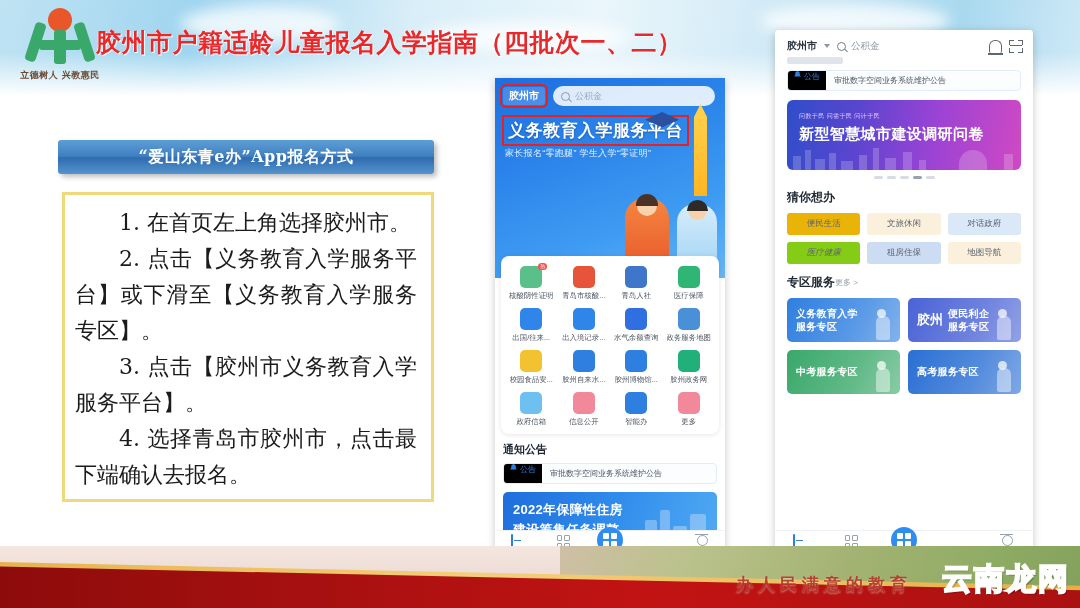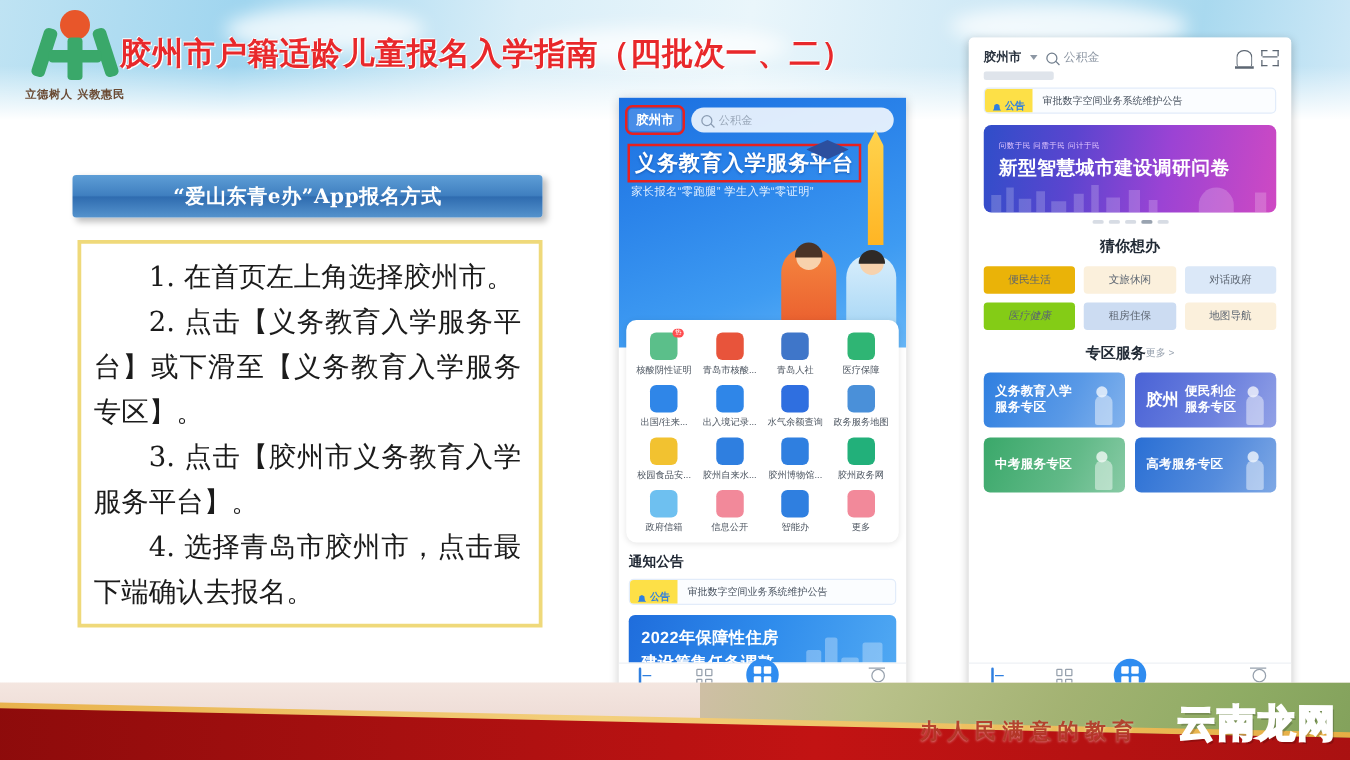--- a/index.html
+++ b/index.html
@@ -199,22 +199,22 @@
     font-size: 5px; padding: 0 2px; border-radius: 4px; line-height: 7px;
   }
 
   .p1-notice { padding: 8px 8px 0 8px; }
   .p1-notice-h { font-size: 11px; font-weight: bold; color: #1f2733; margin-bottom: 6px; }
   .notice-row {
     display: flex; align-items: center; height: 21px; border: 1px solid #e2ecfa;
     border-radius: 4px; background: #fbfdff; overflow: hidden;
   }
   .notice-tag {
-    display: flex; align-items: flex-end; gap: 3px; padding: 0 6px; height: 100%;
-    background: #fde047; color: #2f7fe0; font-size: 8px; font-weight: bold;
+    display: flex; align-items: flex-start; gap: 3px; padding: 0 6px; height: 100%;
+    background: #000000; color: #2f7fe0; font-size: 8px; font-weight: normal;
   }
   .bell {
     width: 7px; height: 7px; background: #2f7fe0;
     clip-path: polygon(50% 0, 78% 14%, 85% 62%, 100% 78%, 0 78%, 15% 62%, 22% 14%);
   }
   .notice-txt { font-size: 8px; color: #4a5461; padding-left: 8px; }
 
   .p1-promo {
     margin: 8px 8px 0 8px; height: 58px; border-radius: 5px; overflow: hidden;
     background: linear-gradient(110deg,#1f6ddc 0%, #2f8cec 50%, #52aaf3 100%);
@@ -292,21 +292,21 @@
     padding: 12px 0 0 12px;
   }
   .p2-banner .bsub { font-size: 6px; color: #e3c6ff; letter-spacing: .4px; }
   .p2-banner .btitle { font-size: 15px; font-weight: bold; color: #fff; margin-top: 4px; letter-spacing: .4px; }
   .skyline { position: absolute; left: 0; bottom: 0; width: 100%; height: 30px; }
   .skyline i { position: absolute; bottom: 0; background: rgba(255,255,255,.20); display:block; }
   .dots { display: flex; gap: 4px; justify-content: center; margin-top: 6px; }
   .dots i { width: 9px; height: 2.5px; background: #d7dce4; border-radius: 2px; display:block; }
   .dots i.on { background: #99a3b0; }
 
-  .sec-head { display: flex; align-items: center; justify-content: center; margin: 10px 12px 7px 12px; }
+  .sec-head { display: flex; align-items: center; justify-content: flex-start; margin: 10px 12px 7px 12px; }
   .sec-title { font-size: 12px; font-weight: bold; color: #212a35; }
   .sec-more { font-size: 8px; color: #97a1ae; }
   .tag-grid { display: grid; grid-template-columns: repeat(3,1fr); gap: 7px; margin: 0 12px; }
   .tag {
     height: 22px; border-radius: 3px; display: flex; align-items: center; justify-content: center;
     font-size: 8.5px; color: #5b6470;
   }
   .card-grid { display: grid; grid-template-columns: 1fr 1fr; gap: 8px; margin: 0 12px; }
   .svc-card {
     height: 44px; border-radius: 5px; position: relative; overflow: hidden;

